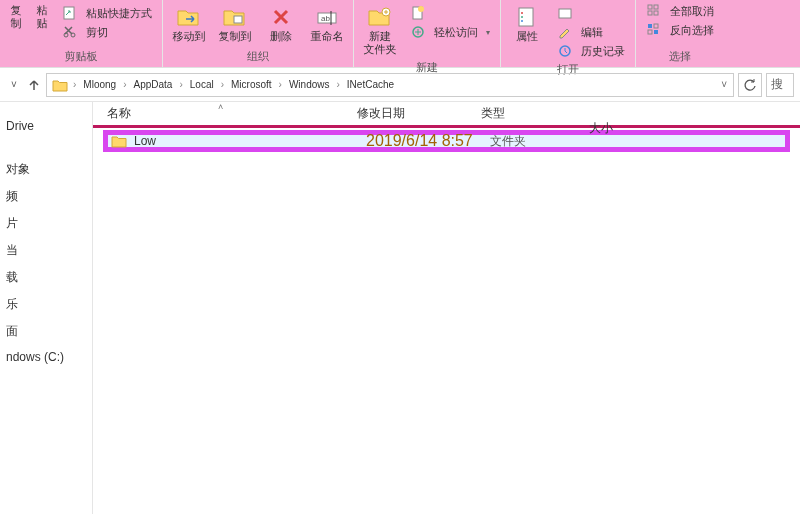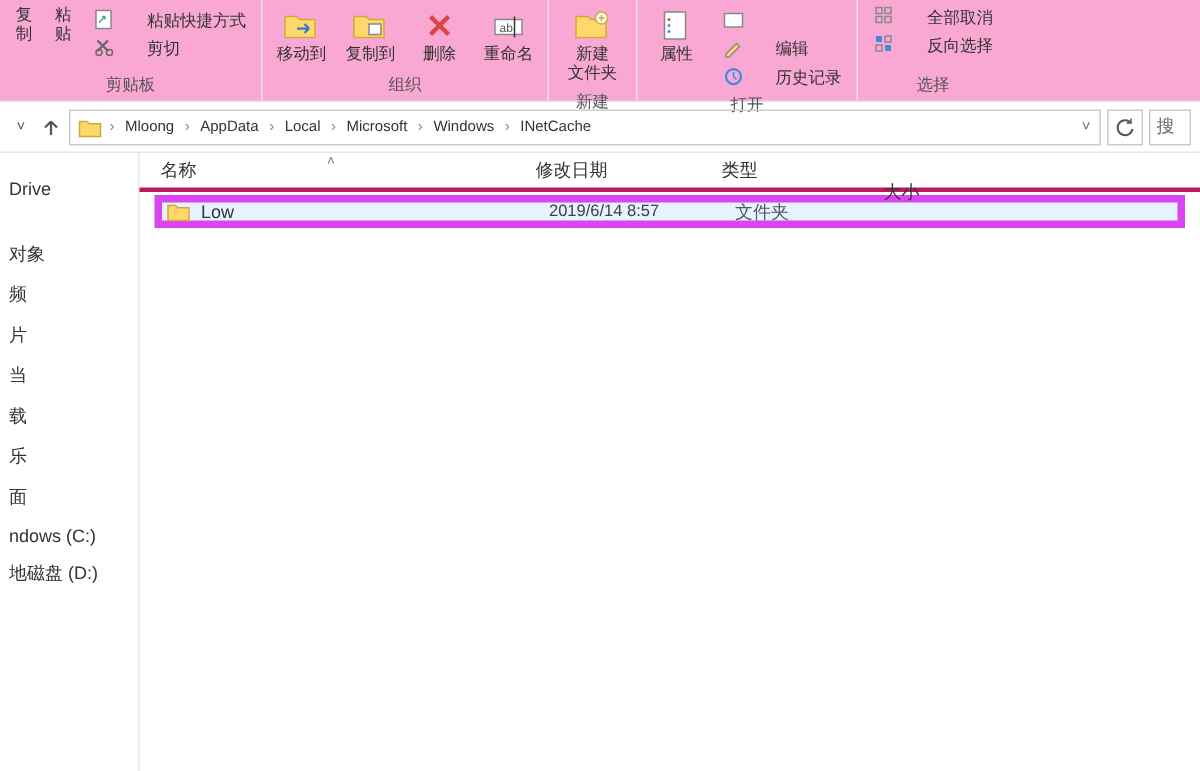--- a/index.html
+++ b/index.html
@@ -6,21 +6,21 @@
 body { font-family: "Microsoft YaHei", "Segoe UI", sans-serif; font-size: 12px; color: #333; background: #fff; width: 800px; height: 514px; overflow: hidden; }
 
 .ribbon { height: 68px; background: #f9a8d4; border-bottom: 1px solid #e0e0e0; display: flex; }
 .ribbon-group { display: flex; flex-direction: column; align-items: center; border-right: 1px solid #e5e5e5; padding: 0 4px; }
 .ribbon-group-content { flex: 1; display: flex; align-items: flex-start; gap: 2px; padding-top: 2px; }
 .ribbon-group-label { font-size: 11px; color: #555; padding: 2px 0 3px; min-width: 50px; text-align: center; }
 .ribbon-btn-big { display: flex; flex-direction: column; align-items: center; width: 44px; padding: 2px; cursor: default; }
 .ribbon-btn-big .icon-box { width: 28px; height: 26px; display: flex; align-items: center; justify-content: center; }
 .ribbon-btn-big .label { font-size: 11px; text-align: center; line-height: 13px; }
 .ribbon-col { display: flex; flex-direction: column; gap: 1px; padding: 2px 4px 0; }
-.ribbon-small-btn { display: flex; align-items: center; gap: 20px; font-size: 11px; padding: 1px 2px; cursor: default; }
+.ribbon-small-btn { display: flex; align-items: center; gap: 8px; font-size: 11px; padding: 1px 2px; cursor: default; }
 .ribbon-small-icon { width: 16px; height: 16px; display: inline-flex; align-items: center; justify-content: center; }
 
 .addrbar { height: 34px; border-bottom: 1px solid #e5e5e5; display: flex; align-items: center; padding: 4px 6px; gap: 4px; }
 .nav-arrow { width: 16px; height: 16px; display: flex; align-items: center; justify-content: center; cursor: default; color: #555; }
 .breadcrumb { flex: 1; height: 24px; border: 1px solid #ccc; display: flex; align-items: center; padding: 0 2px; gap: 1px; overflow: hidden; }
 .bc-icon { width: 18px; height: 18px; margin: 0 2px; }
 .bc-item { padding: 0 5px; font-size: 10px; cursor: default; white-space: nowrap; }
 .bc-sep { color: #888; font-size: 10px; padding: 0 1px; }
 .bc-drop { margin-left: auto; padding: 0 4px; color: #666; }
 .refresh-btn { width: 24px; height: 24px; border: 1px solid #ccc; display: flex; align-items: center; justify-content: center; cursor: default; }
@@ -37,21 +37,21 @@
 .col-name { width: 250px; position: relative; }
 .col-sort { font-size: 9px; color: #777; position: absolute; left: 115px; top: -3px; }
 .col-date { width: 124px; }
 .col-type { width: 108px; }
 .col-size { width: 60px; margin-top: 30px; }
 
 .files { padding: 2px 10px; }
 .file-row { display: flex; align-items: center; height: 22px; border: 5px solid #d946ef; background: #e5f3ff; }
 .file-icon { width: 18px; height: 18px; margin: 0 6px 0 2px; }
 .file-name { width: 232px; font-size: 12px; }
-.file-date { width: 124px; font-size: 11px; color: #404040; }
+.file-date { width: 124px; font-size: 16px; color: #a16207; }
 .file-type { width: 108px; font-size: 12px; color: #555; }
 
 svg { display: block; }
 </style>
 </head>
 <body>
 
 <div class="ribbon">
 
   <div class="ribbon-group">
@@ -134,20 +134,40 @@
       <div class="ribbon-btn-big">
         <span class="icon-box">
           <svg width="26" height="24">
               <path d="M2 6L10 6L12 8L22 8L22 20L2 20Z" fill="#ffd86b" stroke="#d4a838"></path>
               <circle cx="19" cy="7" r="4" fill="#fff" stroke="#d4a838"></circle>
               <path d="M19 5L19 9M17 7L21 7" stroke="#d4a838"></path>
             </svg>
         </span>
         <span class="label" style="white-space:pre-line">新建
 文件夹</span>
+      </div>
+      <div class="ribbon-col">
+        <div class="ribbon-small-btn">
+          <span class="ribbon-small-icon">
+            <svg width="16" height="16">
+                <rect x="3" y="2" width="9" height="12" fill="#fff" stroke="#888"></rect>
+                <circle cx="11" cy="4" r="3" fill="#ffd86b"></circle>
+              </svg>
+          </span>
+        </div>
+        <div class="ribbon-small-btn">
+          <span class="ribbon-small-icon">
+            <svg width="16" height="16">
+                <circle cx="8" cy="8" r="5" fill="none" stroke="#4a8" stroke-width="1.5"></circle>
+                <path d="M8 5L8 11M5 8L11 8" stroke="#4a8"></path>
+              </svg>
+          </span>
+          <span>轻松访问</span>
+          <span style="color:#666;font-size:8px">▾</span>
+        </div>
       </div>
     </div>
     <div class="ribbon-group-label">新建</div>
   </div>
 
   <div class="ribbon-group">
     <div class="ribbon-group-content">
       <div class="ribbon-btn-big">
         <span class="icon-box">
           <svg width="24" height="24">
@@ -265,21 +285,20 @@
     <div class="sidebar-spacer"></div>
     <div class="sidebar-item"></div>
     <div class="sidebar-item">对象</div>
     <div class="sidebar-item">频</div>
     <div class="sidebar-item">片</div>
     <div class="sidebar-item">当</div>
     <div class="sidebar-item">载</div>
     <div class="sidebar-item">乐</div>
     <div class="sidebar-item">面</div>
     <div class="sidebar-item">ndows (C:)</div>
-    <div class="sidebar-item">地磁盘 (D:)</div>
   </div>
 
   <div class="content">
     <div class="col-headers">
       <div class="col-h col-name">
         <span>名称</span>
         <span class="col-sort">˄</span>
       </div>
       <div class="col-h col-date">修改日期</div>
       <div class="col-h col-type">类型</div>

